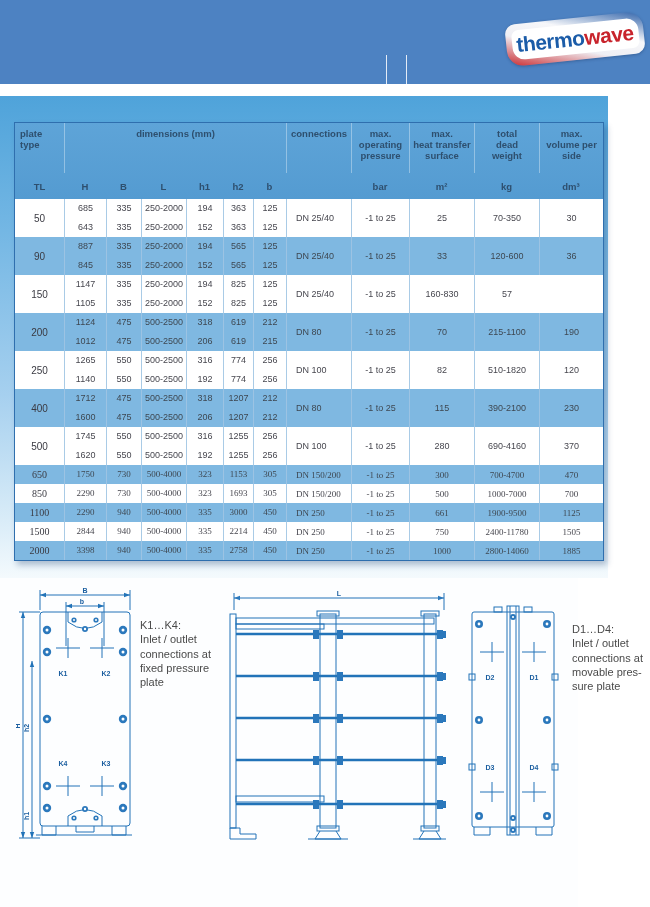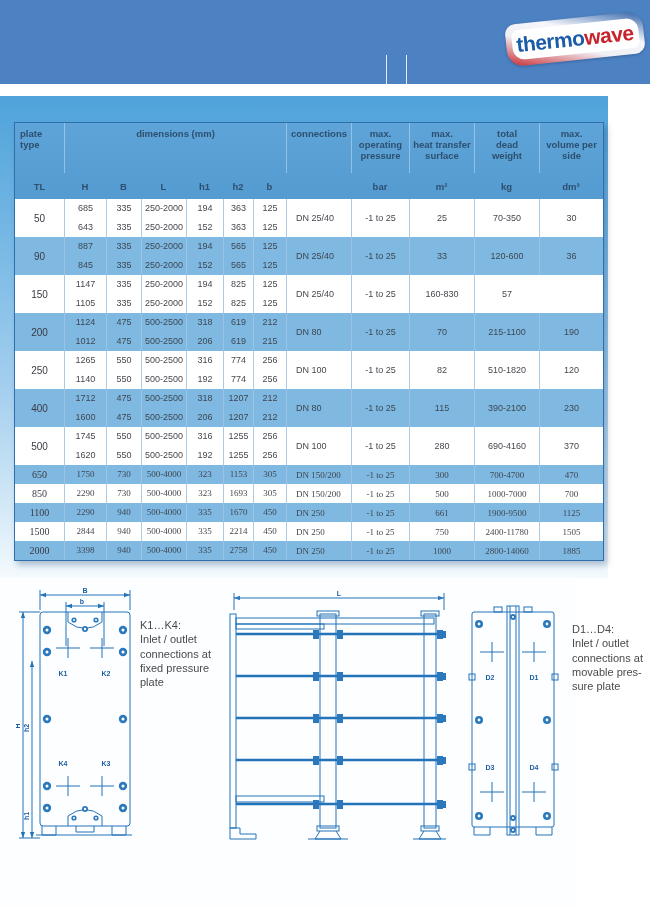--- a/index.html
+++ b/index.html
@@ -403,21 +403,21 @@
             <div class="cell dim">
               <div class="dval">940</div>
             </div>
             <div class="cell dim">
               <div class="dval">500-4000</div>
             </div>
             <div class="cell dim">
               <div class="dval">335</div>
             </div>
             <div class="cell dim">
-              <div class="dval">1670</div>
+              <div class="dval">3000</div>
             </div>
             <div class="cell dim">
               <div class="dval">450</div>
             </div>
             <div class="cell conn">DN 250</div>
             <div class="cell">-1 to 25</div>
             <div class="cell">661</div>
             <div class="cell">1900-9500</div>
             <div class="cell">1125</div>
           </div>

